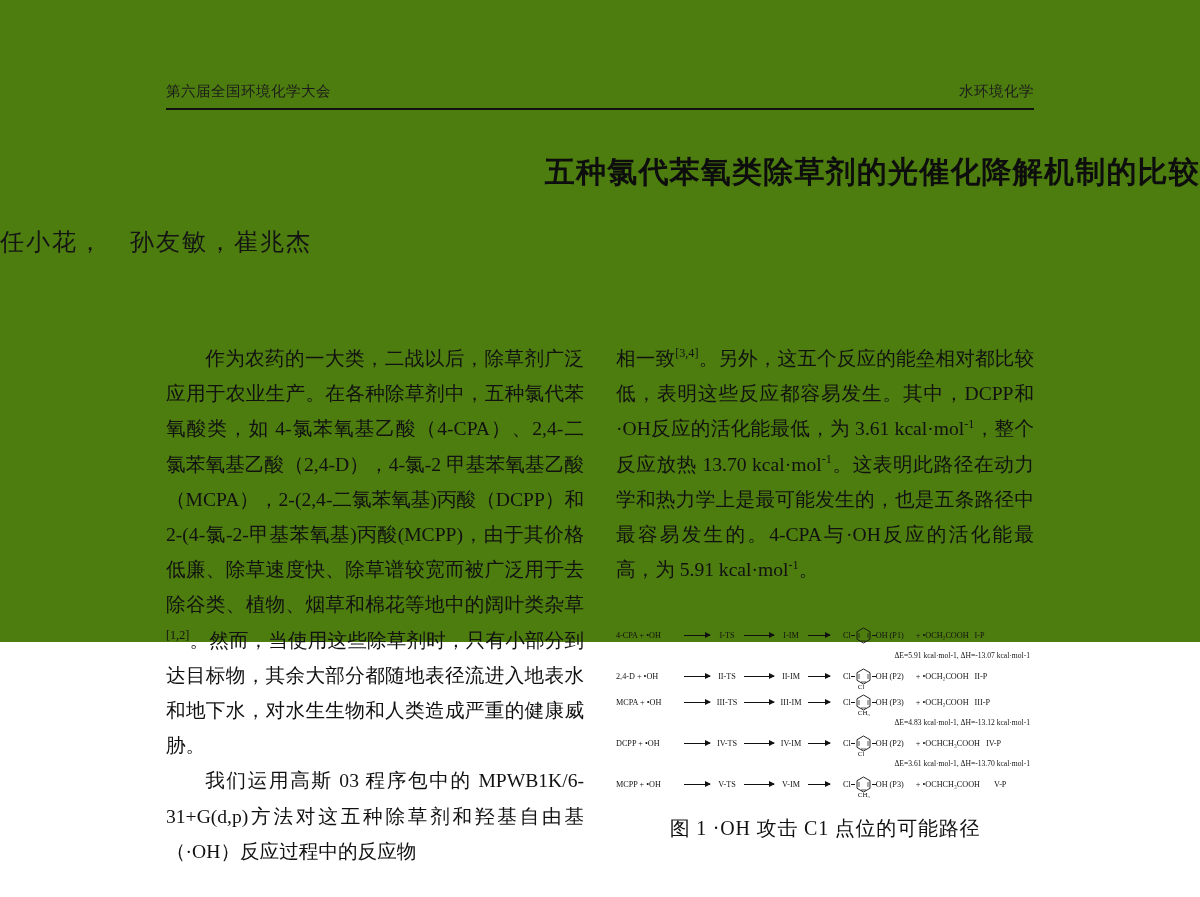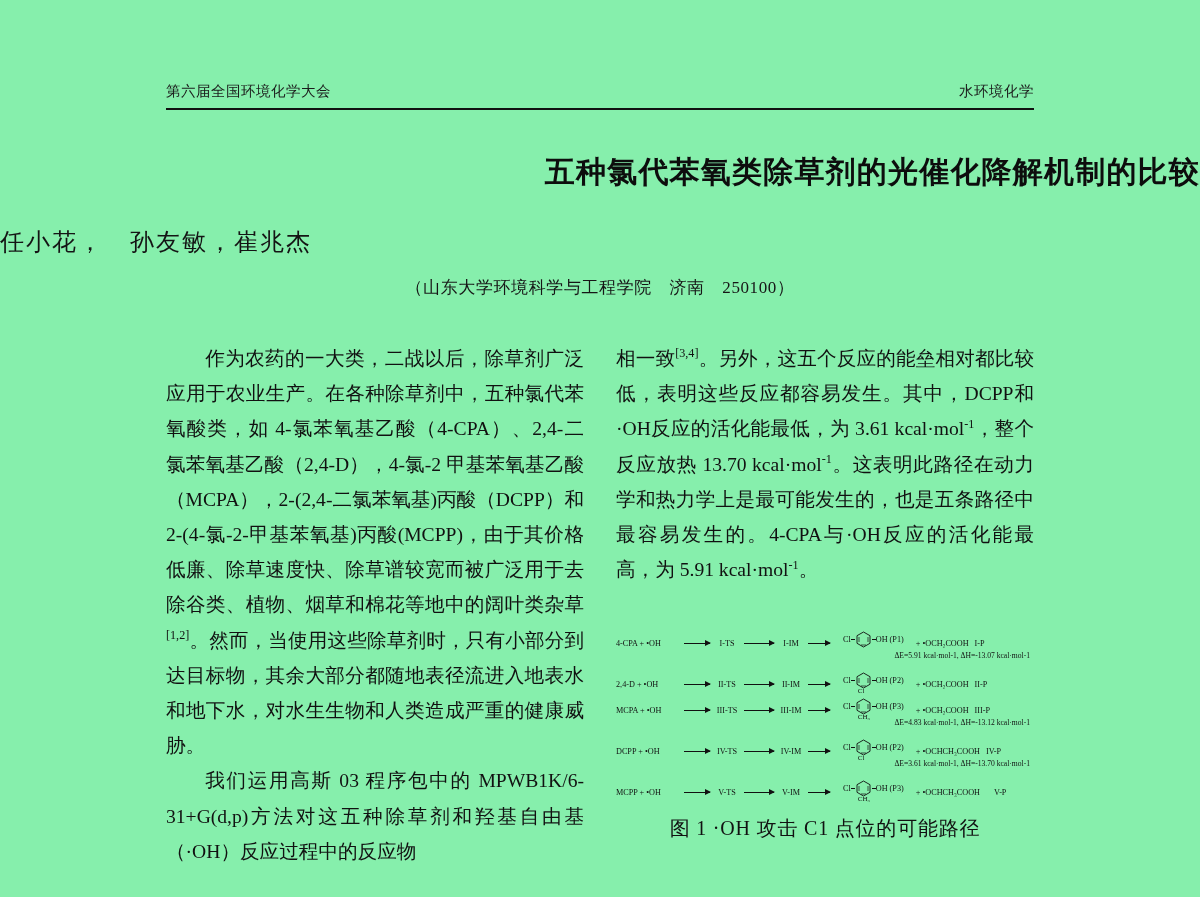--- a/index.html
+++ b/index.html
@@ -11,22 +11,22 @@
     width: 1200px;
     height: 897px;
     overflow: hidden;
     font-family: "Liberation Serif", serif;
     color: #000;
   }
 
   .page {
     position: relative;
     width: 1200px;
-    height: 897px;
-    background: #86efac;
+    height: 642px;
+    background: #4d7c0f;
     box-sizing: border-box;
   }
 
   
   .running-head {
     position: absolute;
     left: 166px;
     top: 82px;
     width: 868px;
     display: flex;
@@ -117,21 +117,21 @@
     left: 616px;
     top: 622px;
     width: 418px;
   }
   .scheme {
     width: 418px;
     font-family: "Liberation Serif", serif;
   }
   .rxn-row {
     display: flex;
-    align-items: flex-end;
+    align-items: center;
     font-size: 8.2px;
     white-space: nowrap;
     height: 26px;
     color: #111;
   }
   .rxn-reactant {
     min-width: 64px;
     text-align: left;
   }
   .arrow {
@@ -215,21 +215,20 @@
 <div class="page">
 
   <div class="running-head">
     <span class="rh-left">第六届全国环境化学大会</span>
     <span class="rh-right">水环境化学</span>
   </div>
   <div class="head-rule"></div>
 
   <div class="title">五种氯代苯氧类除草剂的光催化降解机制的比较</div>
   <div class="authors">任小花，　孙友敏，崔兆杰</div>
-  <div class="affiliation">（山东大学环境科学与工程学院　济南　250100）</div>
 
   <div class="col col-left">
     <p class="indent"><span>作为农药的一大类，二战以后，除草剂广泛应用于农业生产。在各种除草剂中，五种氯代苯氧酸类，如 4-氯苯氧基乙酸（4-CPA）、2,4-二氯苯氧基乙酸（2,4-D），4-氯-2 甲基苯氧基乙酸（MCPA），2-(2,4-二氯苯氧基)丙酸（DCPP）和 2-(4-氯-2-甲基苯氧基)丙酸(MCPP)，由于其价格低廉、除草速度快、除草谱较宽而被广泛用于去除谷类、植物、烟草和棉花等地中的阔叶类杂草</span><sup>[1,2]</sup><span>。然而，当使用这些除草剂时，只有小部分到达目标物，其余大部分都随地表径流进入地表水和地下水，对水生生物和人类造成严重的健康威胁。</span></p>
     <p class="indent">我们运用高斯 03 程序包中的 MPWB1K/6-31+G(d,p)方法对这五种除草剂和羟基自由基（·OH）反应过程中的反应物</p>
   </div>
 
   <div class="col col-right">
     <p><span>相一致</span><sup>[3,4]</sup><span>。另外，这五个反应的能垒相对都比较低，表明这些反应都容易发生。其中，DCPP和·OH反应的活化能最低，为 3.61 kcal·mol</span><sup>-1</sup><span>，整个反应放热 13.70 kcal·mol</span><sup>-1</sup><span>。这表明此路径在动力学和热力学上是最可能发生的，也是五条路径中最容易发生的。4-CPA与·OH反应的活化能最高，为 5.91 kcal·mol</span><sup>-1</sup><span>。</span></p>
   </div>
 

